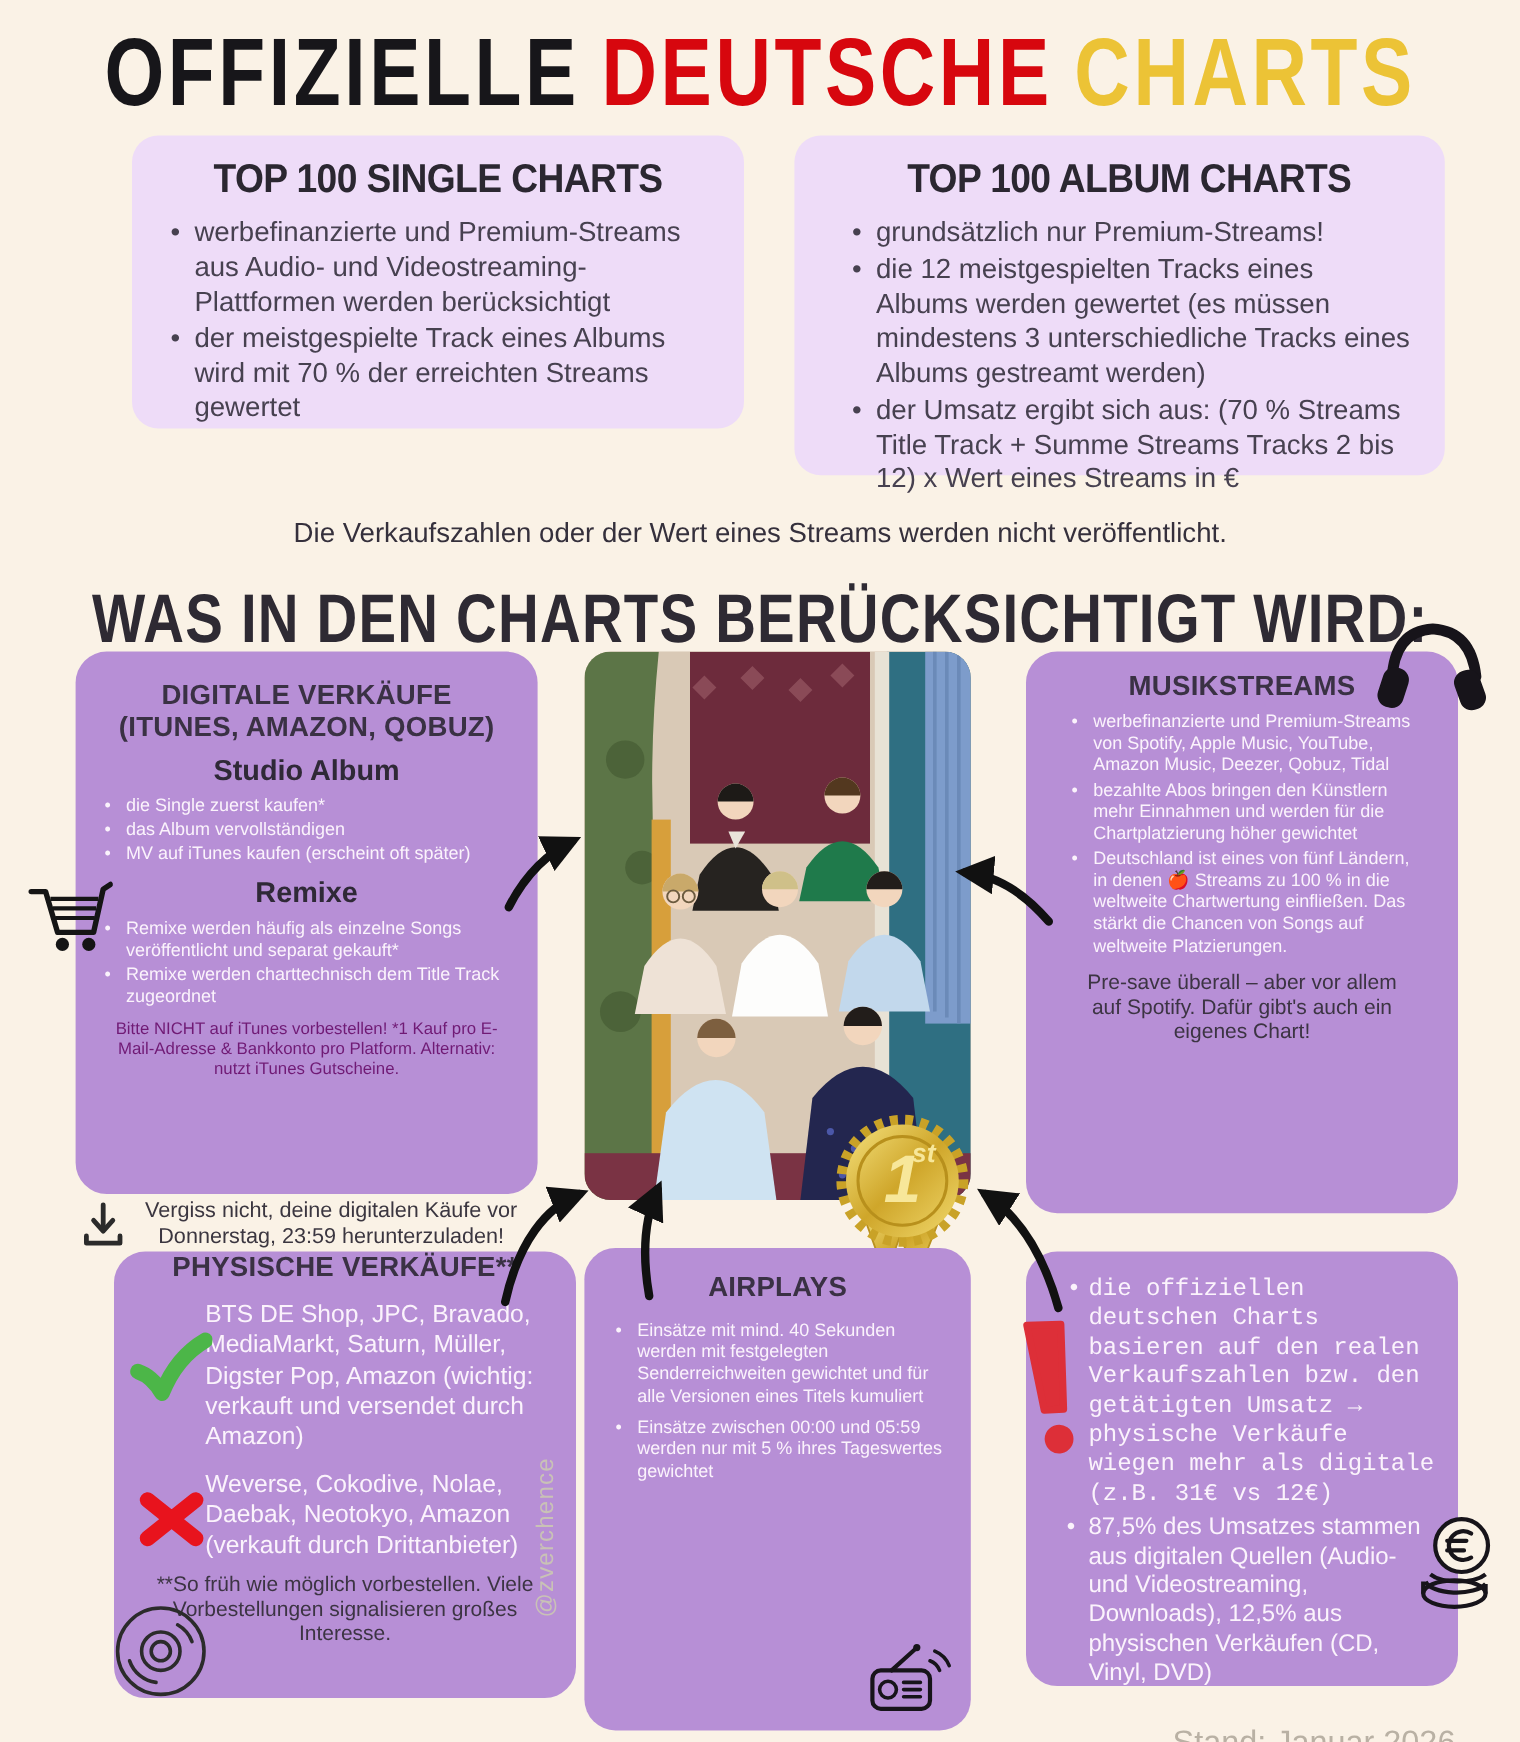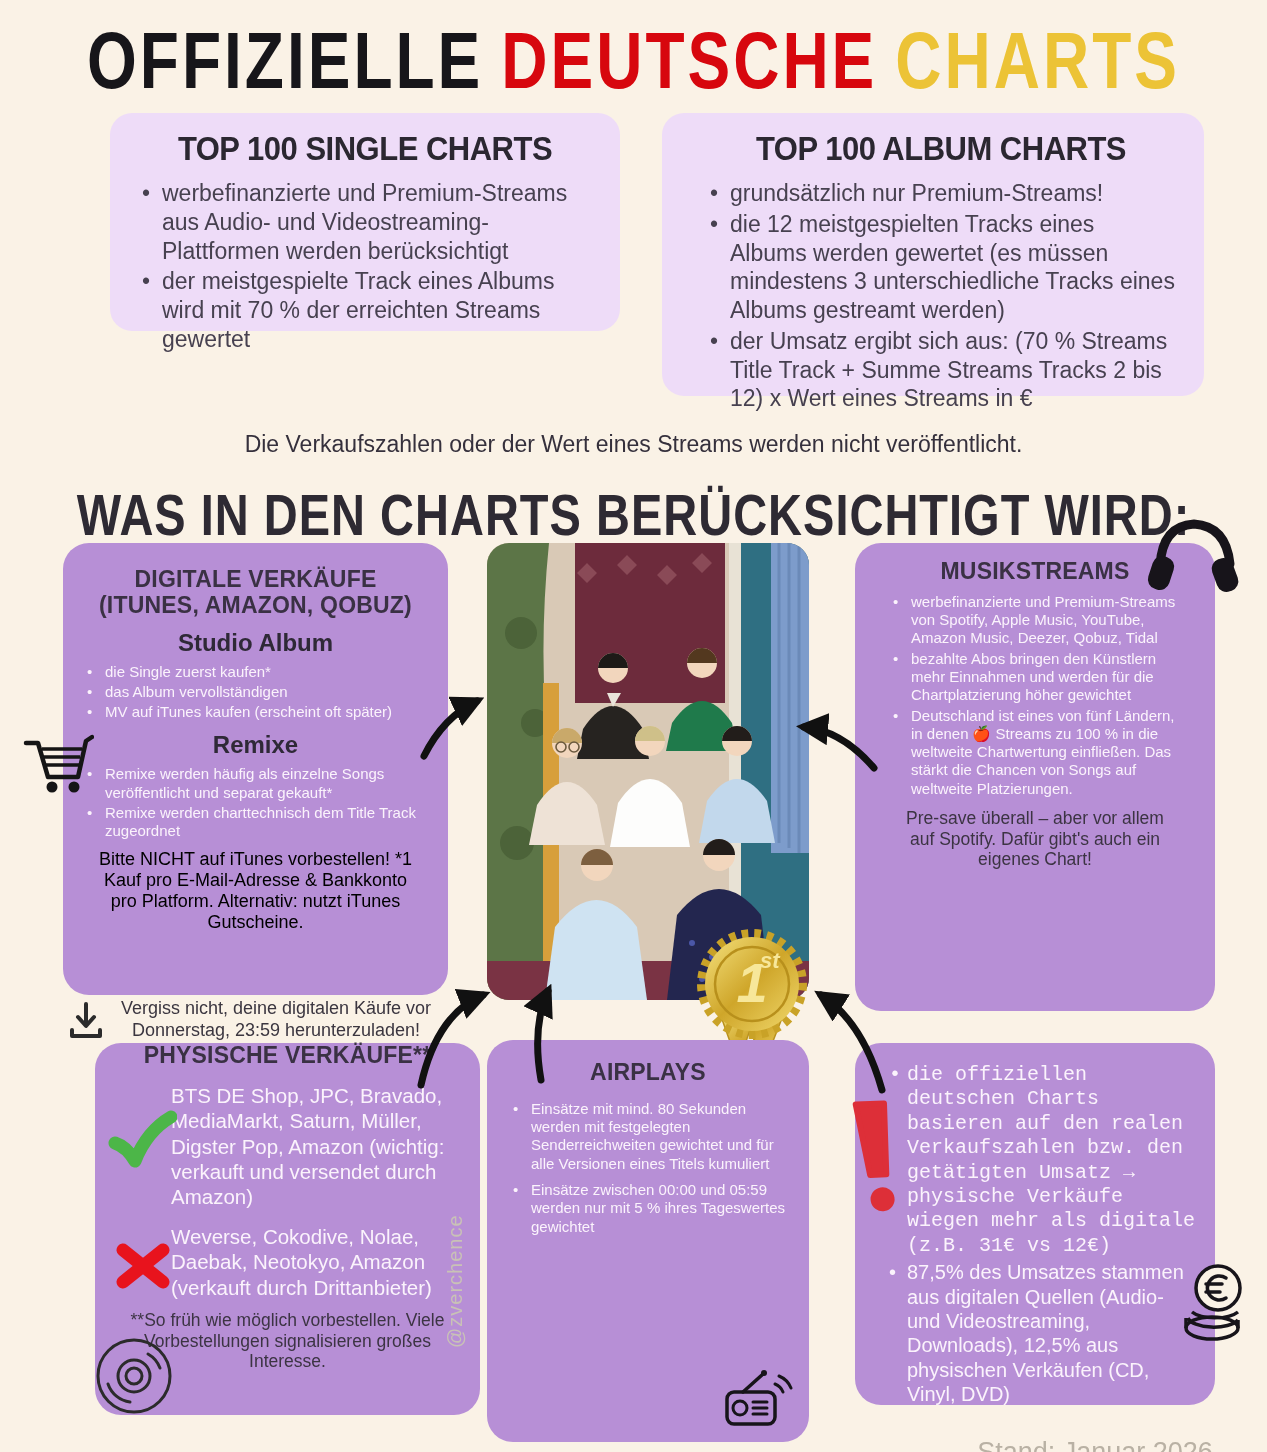--- a/index.html
+++ b/index.html
@@ -37,21 +37,21 @@
     font-size:23px;line-height:1.12;letter-spacing:.2px;
   }
   .purple-sub{
     margin:10px 0 6px 0;text-align:center;font-weight:700;color:#2f2937;font-size:24px;
   }
   .card--purple li{
     position:relative;padding-left:20px;font-size:15px;line-height:1.22;margin-bottom:2px;
   }
   .card--purple li::before{content:"•";position:absolute;left:2px;}
   .purple-note{
-    margin:8px 4px 0 4px;text-align:center;font-size:18px;line-height:1.18;color:#000000;
+    margin:8px 4px 0 4px;text-align:center;font-size:14px;line-height:1.18;color:#701a75;
   }
   .dark-note{
     margin:10px 2px 0 2px;text-align:center;font-size:17.5px;line-height:1.18;
     color:#3c3443;font-weight:500;
   }
 
   
   .disclaimer{
     position:absolute;top:408px;left:0;width:100%;text-align:center;
     font-size:23px;color:#35303c;
@@ -104,21 +104,21 @@
 <body>
 
 <div class="canvas">
 
   <header class="main-title">
     <span class="t-black">OFFIZIELLE</span>
     <span class="t-red">DEUTSCHE</span>
     <span class="t-gold">CHARTS</span>
   </header>
 
-  <section class="card card--light" style="left:110px;top:113px;width:510px;height:218px;">
+  <section class="card card--light" style="left:110px;top:113px;width:510px;height:244px;">
     <h2>TOP 100 SINGLE CHARTS</h2>
     <ul>
       <li>werbefinanzierte und Premium-Streams aus Audio- und Videostreaming-Plattformen werden berücksichtigt</li>
       <li>der meistgespielte Track eines Albums wird mit 70 % der erreichten Streams gewertet</li>
     </ul>
   </section>
 
   <section class="card card--light" style="left:662px;top:113px;width:542px;height:283px;padding-left:44px;">
     <h2>TOP 100 ALBUM CHARTS</h2>
     <ul>
@@ -254,21 +254,21 @@
       <circle cx="58" cy="62" r="47" fill="url(#gld)"></circle>
       <circle cx="58" cy="62" r="37" fill="none" stroke="#b8901c" stroke-width="2.5"></circle>
     </svg>
     <span class="badge-num">1</span>
     <span class="badge-sup">st</span>
   </div>
 
   <section class="card card--purple" style="left:487px;top:1040px;width:322px;height:402px;padding:20px 24px;">
     <h3 class="purple-h" style="margin-bottom:14px;">AIRPLAYS</h3>
     <ul>
-      <li style="margin-bottom:8px;">Einsätze mit mind. 80 Sekunden werden mit festgelegten Senderreichweiten gewichtet und für alle Versionen eines Titels kumuliert</li>
+      <li style="margin-bottom:8px;">Einsätze mit mind. 40 Sekunden werden mit festgelegten Senderreichweiten gewichtet und für alle Versionen eines Titels kumuliert</li>
       <li>Einsätze zwischen 00:00 und 05:59 werden nur mit 5 % ihres Tageswertes gewichtet</li>
     </ul>
     <svg class="icon" style="right:16px;bottom:12px;" width="70" height="62" viewBox="0 0 70 62">
       <rect x="4" y="24" width="48" height="32" rx="7" fill="none" stroke="#17141a" stroke-width="3.5"></rect>
       <circle cx="17" cy="40" r="7" fill="none" stroke="#17141a" stroke-width="3"></circle>
       <path d="M30 34 H44 M30 40 H44 M30 46 H44" stroke="#17141a" stroke-width="3" stroke-linecap="round"></path>
       <path d="M20 24 L40 6" stroke="#17141a" stroke-width="3.5" stroke-linecap="round"></path>
       <circle cx="41" cy="5" r="3" fill="#17141a"></circle>
       <path d="M52 16 a14 14 0 0 1 8 8 M56 8 a22 22 0 0 1 12 12" fill="none" stroke="#17141a" stroke-width="3" stroke-linecap="round"></path>
     </svg>

